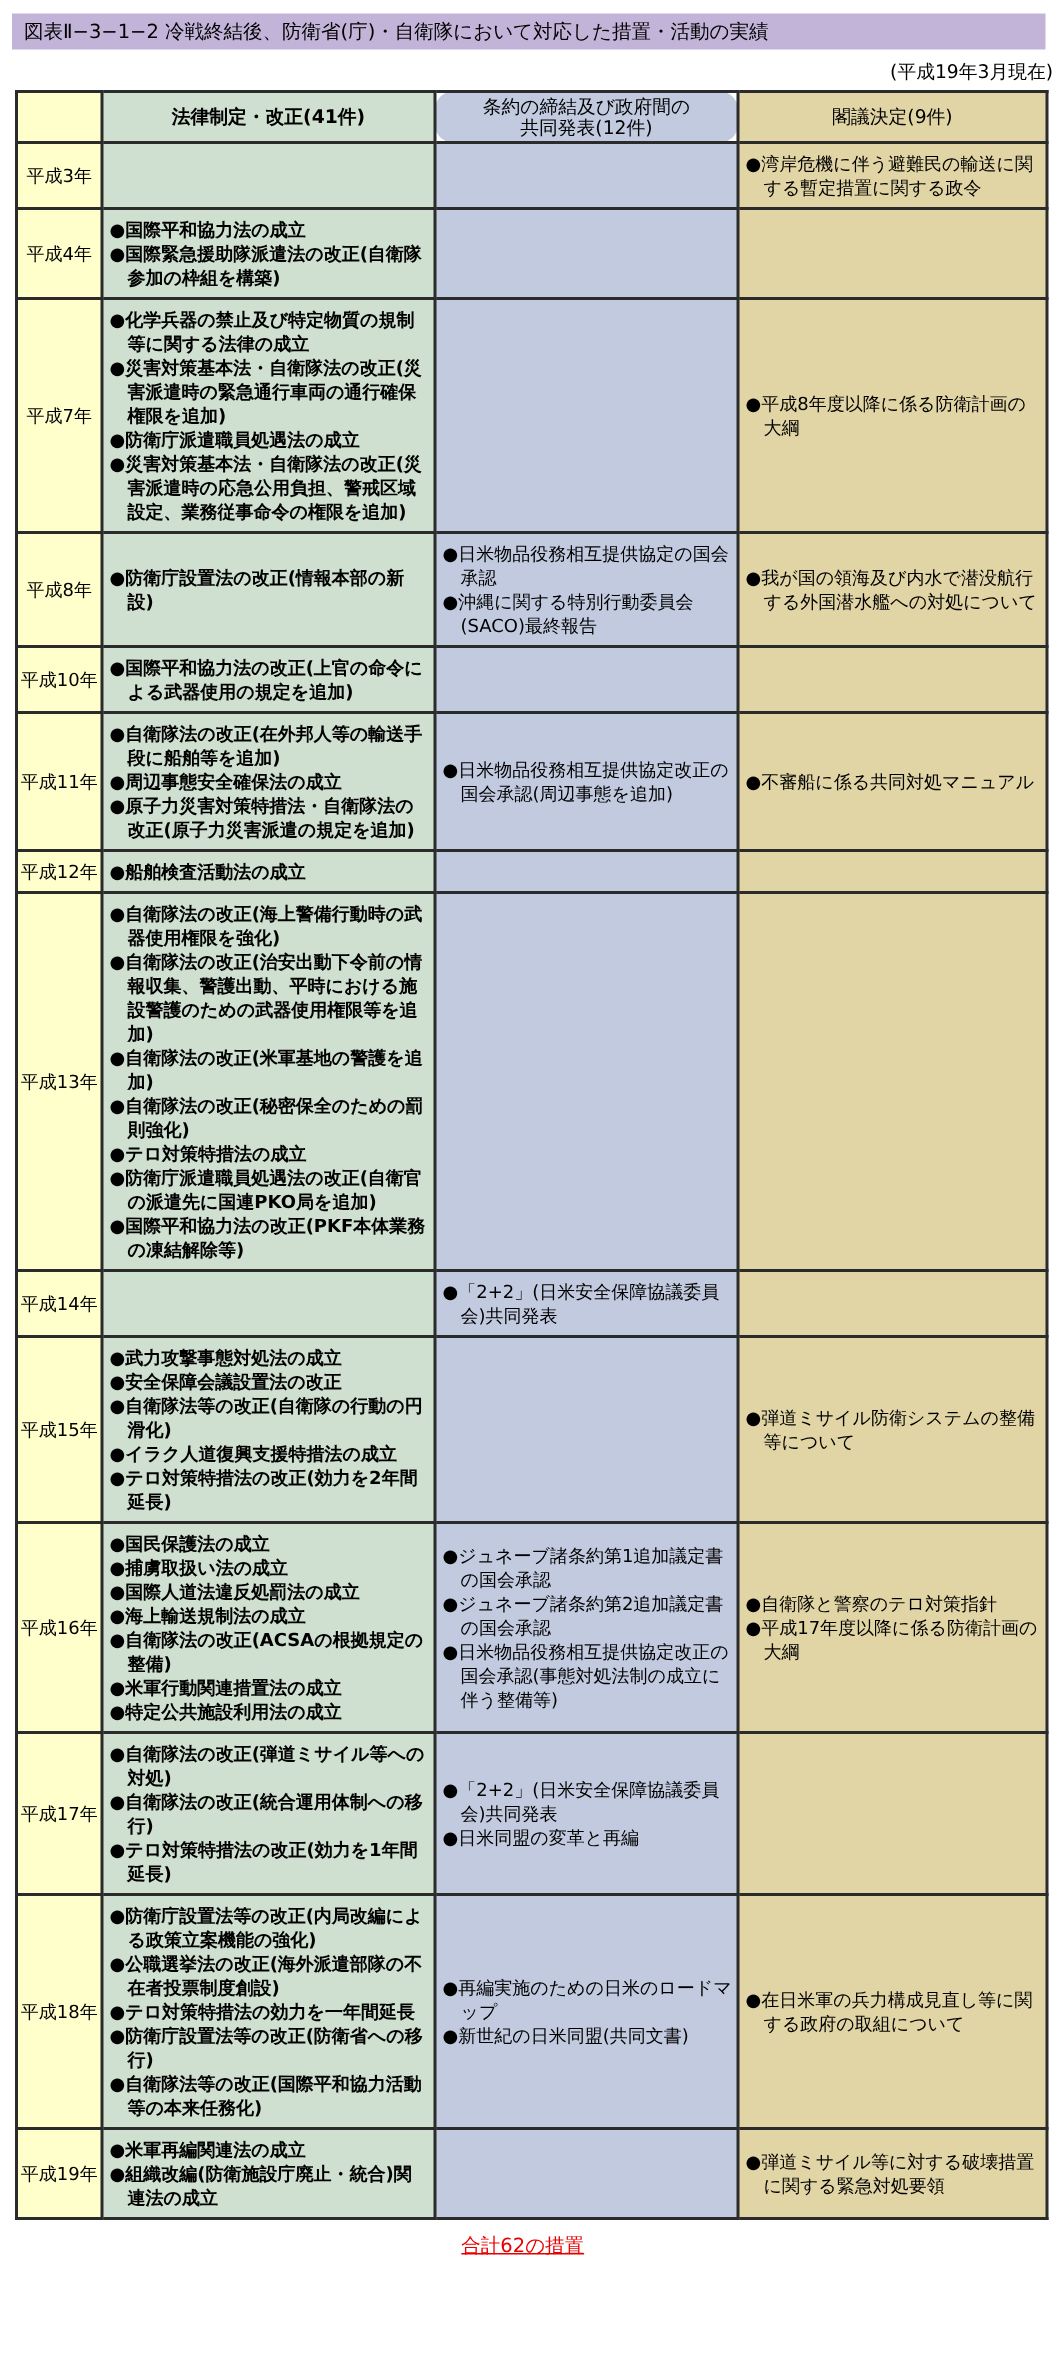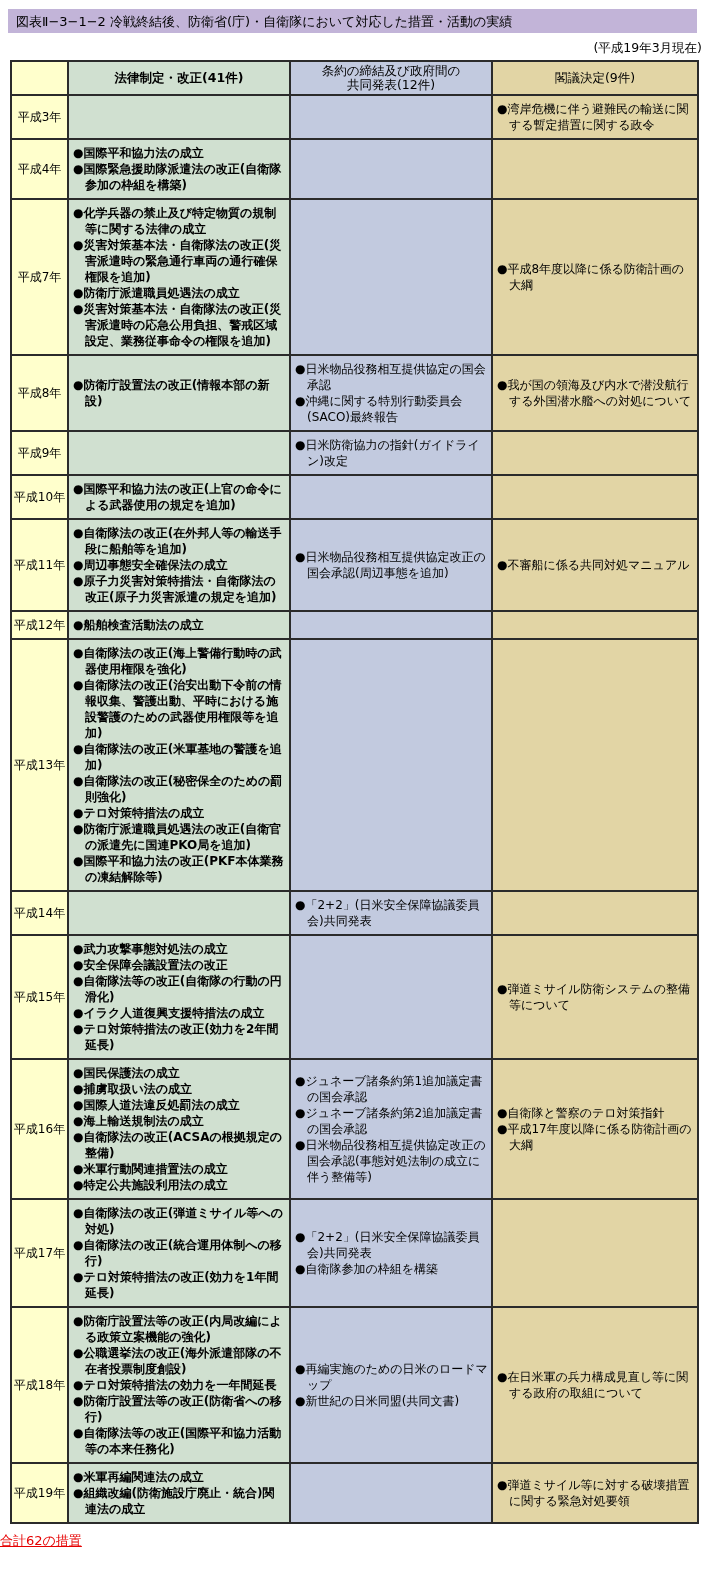--- a/index.html
+++ b/index.html
@@ -46,39 +46,39 @@
     font-weight:normal;
     vertical-align:middle;
   }
   thead th{
     text-align:center;
     font-size:12.5px;
     line-height:14px;
     padding:2px 0;
     height:30px;
   }
-  thead th.treaty-col{white-space:pre-line;}
+  thead th.treaty-col{white-space:pre-line;border-radius:12px;}
   td{font-size:12px;line-height:16px;padding:5px 3px 5px 4px;vertical-align:middle;}
   td.year-col{
     text-align:center;
     padding:5px 1px;
     font-size:12px;
   }
   .year-col{background:var(--year-bg);}
   .law-col{background:var(--law-bg);font-weight:bold;}
   .treaty-col{background:var(--treaty-bg);}
   .cabinet-col{background:var(--cabinet-bg);}
   .item{
     padding-left:12px;
     text-indent:-12px;
   }
   .note{
     color:var(--note-red);
     text-decoration:underline;
-    text-align:left;
+    text-align:center;
     font-size:13px;
     margin:8px 9px 0 0;
   }
 </style>
 </head>
 <body>
 
 <div class="page">
   <div class="title-bar">図表Ⅱ−3−1−2 冷戦終結後、防衛省(庁)・自衛隊において対応した措置・活動の実績</div>
   <div class="as-of">(平成19年3月現在)</div>
@@ -136,28 +136,20 @@
           </td>
           <td class="treaty-col">
             <div class="item">●日米物品役務相互提供協定の国会承認</div>
             <div class="item">●沖縄に関する特別行動委員会(SACO)最終報告</div>
           </td>
           <td class="cabinet-col">
             <div class="item">●我が国の領海及び内水で潜没航行する外国潜水艦への対処について</div>
           </td>
         </tr>
         <tr>
-          <td class="year-col">平成9年</td>
-          <td class="law-col"></td>
-          <td class="treaty-col">
-            <div class="item">●日米防衛協力の指針(ガイドライン)改定</div>
-          </td>
-          <td class="cabinet-col"></td>
-        </tr>
-        <tr>
           <td class="year-col">平成10年</td>
           <td class="law-col">
             <div class="item">●国際平和協力法の改正(上官の命令による武器使用の規定を追加)</div>
           </td>
           <td class="treaty-col"></td>
           <td class="cabinet-col"></td>
         </tr>
         <tr>
           <td class="year-col">平成11年</td>
           <td class="law-col">
@@ -239,21 +231,21 @@
         </tr>
         <tr>
           <td class="year-col">平成17年</td>
           <td class="law-col">
             <div class="item">●自衛隊法の改正(弾道ミサイル等への対処)</div>
             <div class="item">●自衛隊法の改正(統合運用体制への移行)</div>
             <div class="item">●テロ対策特措法の改正(効力を1年間延長)</div>
           </td>
           <td class="treaty-col">
             <div class="item">●「2+2」(日米安全保障協議委員会)共同発表</div>
-            <div class="item">●自衛隊参加の枠組を構築</div>
+            <div class="item">●日米同盟の変革と再編</div>
           </td>
           <td class="cabinet-col"></td>
         </tr>
         <tr>
           <td class="year-col">平成18年</td>
           <td class="law-col">
             <div class="item">●防衛庁設置法等の改正(内局改編による政策立案機能の強化)</div>
             <div class="item">●公職選挙法の改正(海外派遣部隊の不在者投票制度創設)</div>
             <div class="item">●テロ対策特措法の効力を一年間延長</div>
             <div class="item">●防衛庁設置法等の改正(防衛省への移行)</div>

